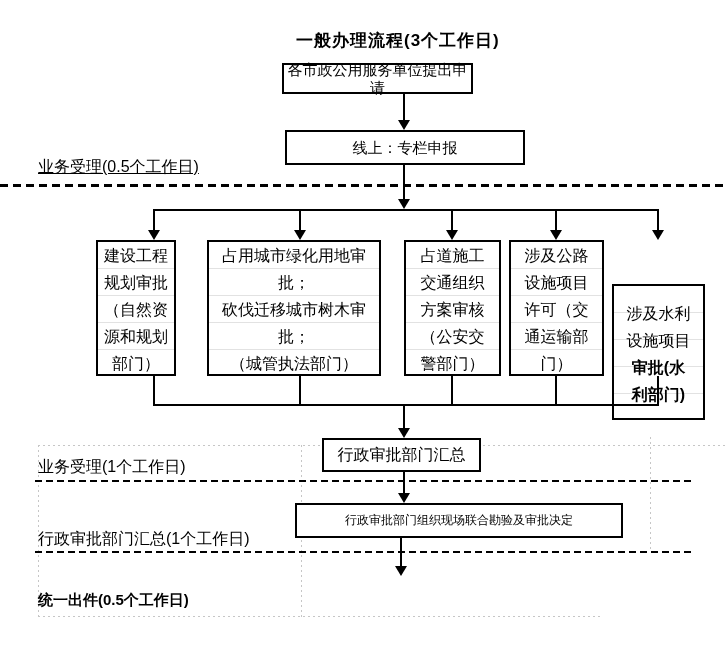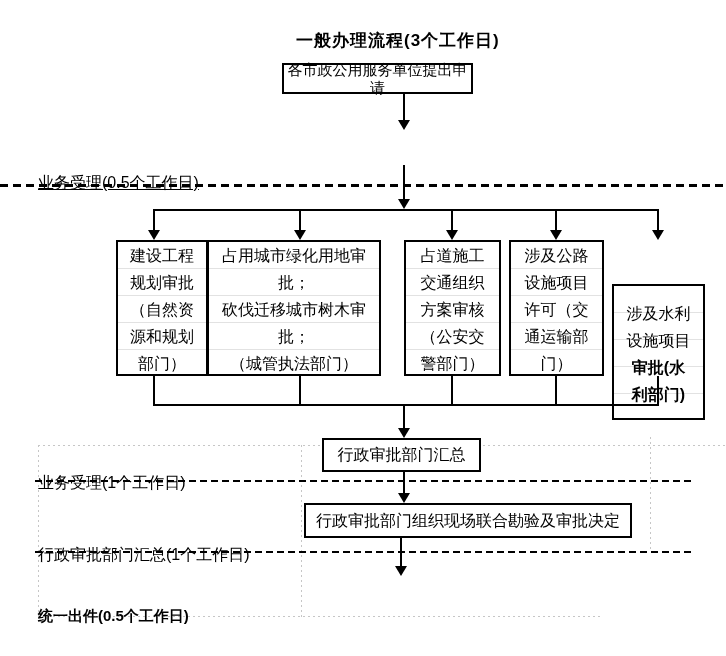--- a/index.html
+++ b/index.html
@@ -44,21 +44,21 @@
     background:repeating-linear-gradient(90deg,#c6c6c6 0 2px,transparent 2px 5px);
   }
   .dotgray-v{
     position:absolute;width:1px;
     background:repeating-linear-gradient(180deg,#c6c6c6 0 2px,transparent 2px 5px);
   }
   
   .title{
     position:absolute;left:296px;top:29px;font-size:17px;font-weight:bold;letter-spacing:1px;
   }
-  .stage-label{position:absolute;font-size:16px;white-space:nowrap;margin-top:16px;}
+  .stage-label{position:absolute;font-size:16px;white-space:nowrap;}
   .u{text-decoration:underline;}
   .b{font-weight:bold;font-size:15px;}
 </style>
 </head>
 <body>
 
 <div id="stage">
 
   <div class="dotgray-h" style="left:38px;top:445px;width:688px;"></div>
   <div class="dotgray-h" style="left:38px;top:616px;width:562px;"></div>
@@ -75,37 +75,40 @@
   <div class="stage-label u" style="left:38px;top:157px;">业务受理(0.5个工作日)</div>
   <div class="stage-label" style="left:38px;top:457px;">业务受理(1个工作日)</div>
   <div class="stage-label" style="left:38px;top:529px;">行政审批部门汇总(1个工作日)</div>
   <div class="stage-label b" style="left:38px;top:591px;">统一出件(0.5个工作日)</div>
 
   <div class="fbox" style="left:282px;top:63px;width:191px;height:31px;">
     <span>各市政公用服务单位提出申请</span>
   </div>
   <div class="vline" style="left:403px;top:94px;height:26px;"></div>
   <div class="arr" style="left:398px;top:120px;"></div>
+  <div class="fbox" style="left:285px;top:130px;width:240px;height:35px;">
+    <span>线上：专栏申报</span>
+  </div>
 
   <div class="vline" style="left:403px;top:165px;height:34px;"></div>
   <div class="arr" style="left:398px;top:199px;"></div>
   <div class="hline" style="left:153px;top:209px;width:506px;"></div>
 
   <div class="vline" style="left:153px;top:211px;height:19px;"></div>
   <div class="arr" style="left:148px;top:230px;"></div>
   <div class="vline" style="left:299px;top:211px;height:19px;"></div>
   <div class="arr" style="left:294px;top:230px;"></div>
   <div class="vline" style="left:451px;top:211px;height:19px;"></div>
   <div class="arr" style="left:446px;top:230px;"></div>
   <div class="vline" style="left:555px;top:211px;height:19px;"></div>
   <div class="arr" style="left:550px;top:230px;"></div>
   <div class="vline" style="left:657px;top:211px;height:19px;"></div>
   <div class="arr" style="left:652px;top:230px;"></div>
 
-  <div class="fbox branch" style="left:116px;top:240px;width:92px;height:136px;flex-direction:column;">
+  <div class="fbox branch" style="left:96px;top:240px;width:80px;height:136px;flex-direction:column;">
     <span>建设工程
 规划审批
 （自然资
 源和规划
 部门）</span>
       <span class="bold-part"></span>
   </div>
   <div class="fbox branch" style="left:207px;top:240px;width:174px;height:136px;flex-direction:column;font-family:Liberation Serif, serif;">
     <span>占用城市绿化用地审批；
 砍伐迁移城市树木审批；
@@ -143,20 +146,20 @@
   <div class="hline" style="left:153px;top:404px;width:506px;"></div>
 
   <div class="vline" style="left:403px;top:406px;height:22px;"></div>
   <div class="arr" style="left:398px;top:428px;"></div>
   <div class="fbox" style="left:322px;top:438px;width:159px;height:34px;font-size:16px;">
     <span>行政审批部门汇总</span>
   </div>
 
   <div class="vline" style="left:403px;top:472px;height:21px;"></div>
   <div class="arr" style="left:398px;top:493px;"></div>
-  <div class="fbox" style="left:304px;top:503px;width:328px;height:35px;font-size:16px;">
+  <div class="fbox" style="left:295px;top:503px;width:328px;height:35px;font-size:12px;">
     <span>行政审批部门组织现场联合勘验及审批决定</span>
   </div>
 
   <div class="vline" style="left:400px;top:538px;height:28px;"></div>
   <div class="arr" style="left:395px;top:566px;"></div>
 
 </div>
 
 </body></html>

